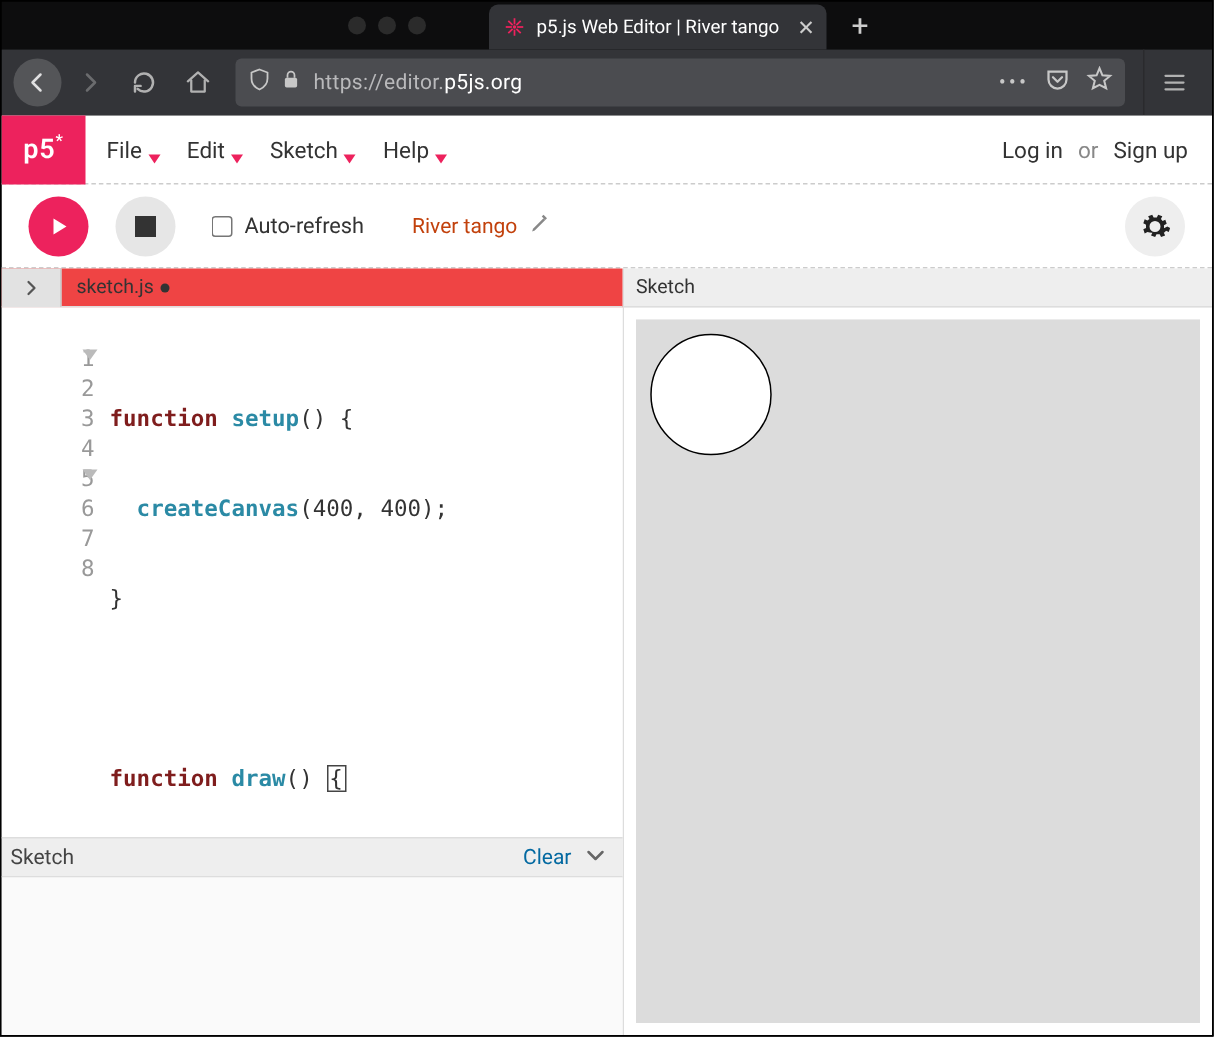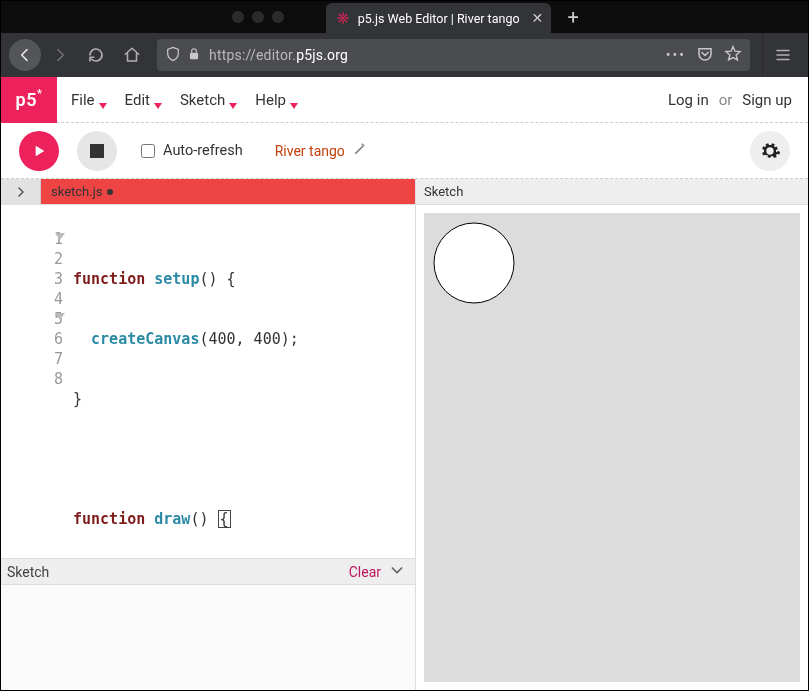--- a/index.html
+++ b/index.html
@@ -58,21 +58,21 @@
   .code-area { flex:1; display:flex; font-family: "Menlo","Consolas",monospace; font-size:15px; line-height:20px; background:#fff; padding-top:24px; overflow:hidden;}
   .gutter { width:70px; text-align:right; padding-right:8px; color:#999; position:relative;}
   .gutter .ln { height:20px; position:relative;}
   .fold-tri { position:absolute; right:-2px; top:4px; width:0; height:0; border-left:5px solid transparent; border-right:5px solid transparent; border-top:7px solid #bbb;}
   .code { flex:1; white-space:pre; color:#333; position:relative;}
   .code .ln { height:20px; padding-left:2px;}
   .kw { color:#7f1d1d; font-weight:600;}
   .fn { color:#2b8aa5; font-weight:600;}
   .box-char { display:inline-block; border:1px solid #444; padding:0 1px; line-height:16px; height:18px;}
   .console-head { height:27px; background:#eee; border-top:1px solid #ddd; border-bottom:1px solid #ddd; display:flex; align-items:center; font-size:14px; color:#444; padding:0 10px 0 6px;}
-  .console-head .clear { margin-left:auto; color:#be185d; cursor:pointer;}
+  .console-head .clear { margin-left:auto; color:#0369a1; cursor:pointer;}
   .console-head svg { margin-left:8px;}
   .console-body { height:105px; background:#fafafa;}
 
   .right-pane { flex:1; display:flex; flex-direction:column; min-height:0;}
   .preview-head { height:26px; background:#eee; border-bottom:1px solid #ddd; font-size:13px; color:#333; padding-left:8px; display:flex; align-items:center;}
   .preview-body { flex:1; background:#dcdcdc; margin:8px; position:relative; overflow:hidden;}
   .preview-canvas { position:absolute; left:0; top:0;}
 </style>
 </head>
 <body>

